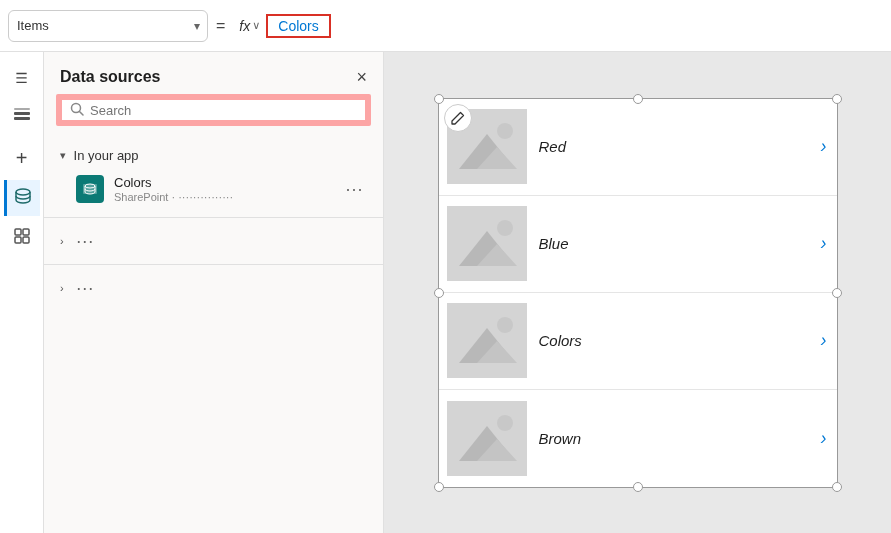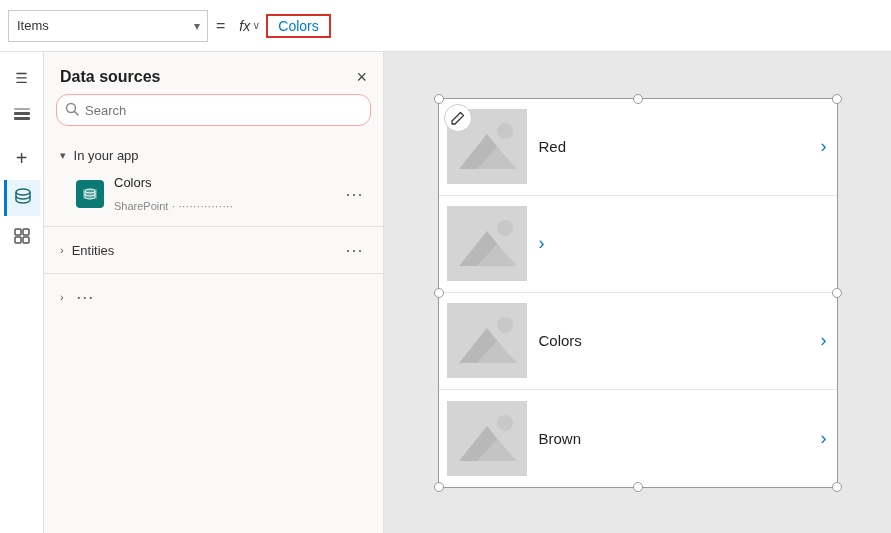--- a/index.html
+++ b/index.html
@@ -30,21 +30,21 @@
       top: 50%;
       transform: translateY(-50%);
       font-size: 12px;
       color: #666;
       pointer-events: none;
     }
     .items-dropdown-wrapper select {
       width: 200px;
       height: 32px;
       border: 1px solid #ccc;
-      border-radius: 0;
+      border-radius: 6px;
       font-size: 13px;
       padding: 0 8px;
       background: #fff;
       color: #333;
       appearance: none;
       -webkit-appearance: none;
       cursor: pointer;
     }
     .equals-sign {
       margin: 0 8px;
@@ -142,22 +142,22 @@
       border: none;
       cursor: pointer;
       font-size: 18px;
       color: #444;
       line-height: 1;
     }
     .search-box {
       margin: 0 12px 12px 12px;
       display: flex;
       align-items: center;
-      border: 1px solid #fca5a5;
-      border-radius: 12px;
+      border: 6px solid #fca5a5;
+      border-radius: 2px;
       background: #fff;
       padding: 0 8px;
       height: 32px;
     }
     .search-icon-span {
       color: #888;
       font-size: 14px;
       margin-right: 6px;
     }
     .search-input {
@@ -213,21 +213,21 @@
       border-radius: 4px;
       display: flex;
       align-items: center;
       justify-content: center;
       margin-right: 10px;
       flex-shrink: 0;
     }
     .tree-item-icon svg { width: 16px; height: 16px; }
     .tree-item-info { flex: 1; }
     .tree-item-name { font-size: 13px; color: #1f1f1f; font-weight: 500; }
-    .tree-item-sub { font-size: 11px; color: #888; margin-top: 10px; }
+    .tree-item-sub { font-size: 11px; color: #888; margin-top: 1px; }
     .tree-item-dots {
       font-size: 18px;
       color: #666;
       line-height: 1;
       padding: 0 4px;
     }
     .divider { height: 1px; background: #e0e0e0; margin: 4px 0; }
 
     
     .canvas-area {
@@ -245,20 +245,21 @@
       display: flex;
       align-items: center;
       justify-content: center;
     }
 
     
     .gallery-container {
       position: relative;
       width: 400px;
       height: 390px;
+      font-style: italic;
     }
     .gallery-selection-box {
       position: absolute;
       top: 0; left: 0; right: 0; bottom: 0;
       border: 1.5px solid #999;
       pointer-events: none;
       z-index: 10;
     }
     
     .handle {
@@ -435,21 +436,20 @@
           </div>
           <span class="tree-item-dots">···</span>
         </div>
       </div>
 
       <div class="divider"></div>
 
       <div class="tree-group">
         <div class="tree-group-header">
           <span class="tree-chevron" style="font-size:11px;">›</span>
-          <span class="tree-group-label">Entities</span>
           <span class="tree-group-dots">···</span>
         </div>
       </div>
 
       <div class="divider"></div>
 
       <div class="tree-group">
         <div class="tree-group-header">
           <span class="tree-chevron" style="font-size:11px;">›</span>
           <span class="tree-group-dots">···</span>
@@ -494,20 +494,21 @@
           </div>
           <div class="gallery-row">
             <div class="gallery-thumb">
               <svg class="thumb-svg" viewBox="0 0 80 75" fill="none" xmlns="http://www.w3.org/2000/svg">
                 <rect width="80" height="75" fill="#d4d4d4"></rect>
                 <polygon points="12,60 40,25 68,60" fill="#b8b8b8"></polygon>
                 <polygon points="30,60 50,38 70,60" fill="#c4c4c4"></polygon>
                 <circle cx="58" cy="22" r="8" fill="#c8c8c8"></circle>
               </svg>
             </div>
+            <span class="gallery-row-label">Blue</span>
             <span class="gallery-row-arrow">›</span>
           </div>
           <div class="gallery-row">
             <div class="gallery-thumb">
               <svg class="thumb-svg" viewBox="0 0 80 75" fill="none" xmlns="http://www.w3.org/2000/svg">
                 <rect width="80" height="75" fill="#d4d4d4"></rect>
                 <polygon points="12,60 40,25 68,60" fill="#b8b8b8"></polygon>
                 <polygon points="30,60 50,38 70,60" fill="#c4c4c4"></polygon>
                 <circle cx="58" cy="22" r="8" fill="#c8c8c8"></circle>
               </svg>

